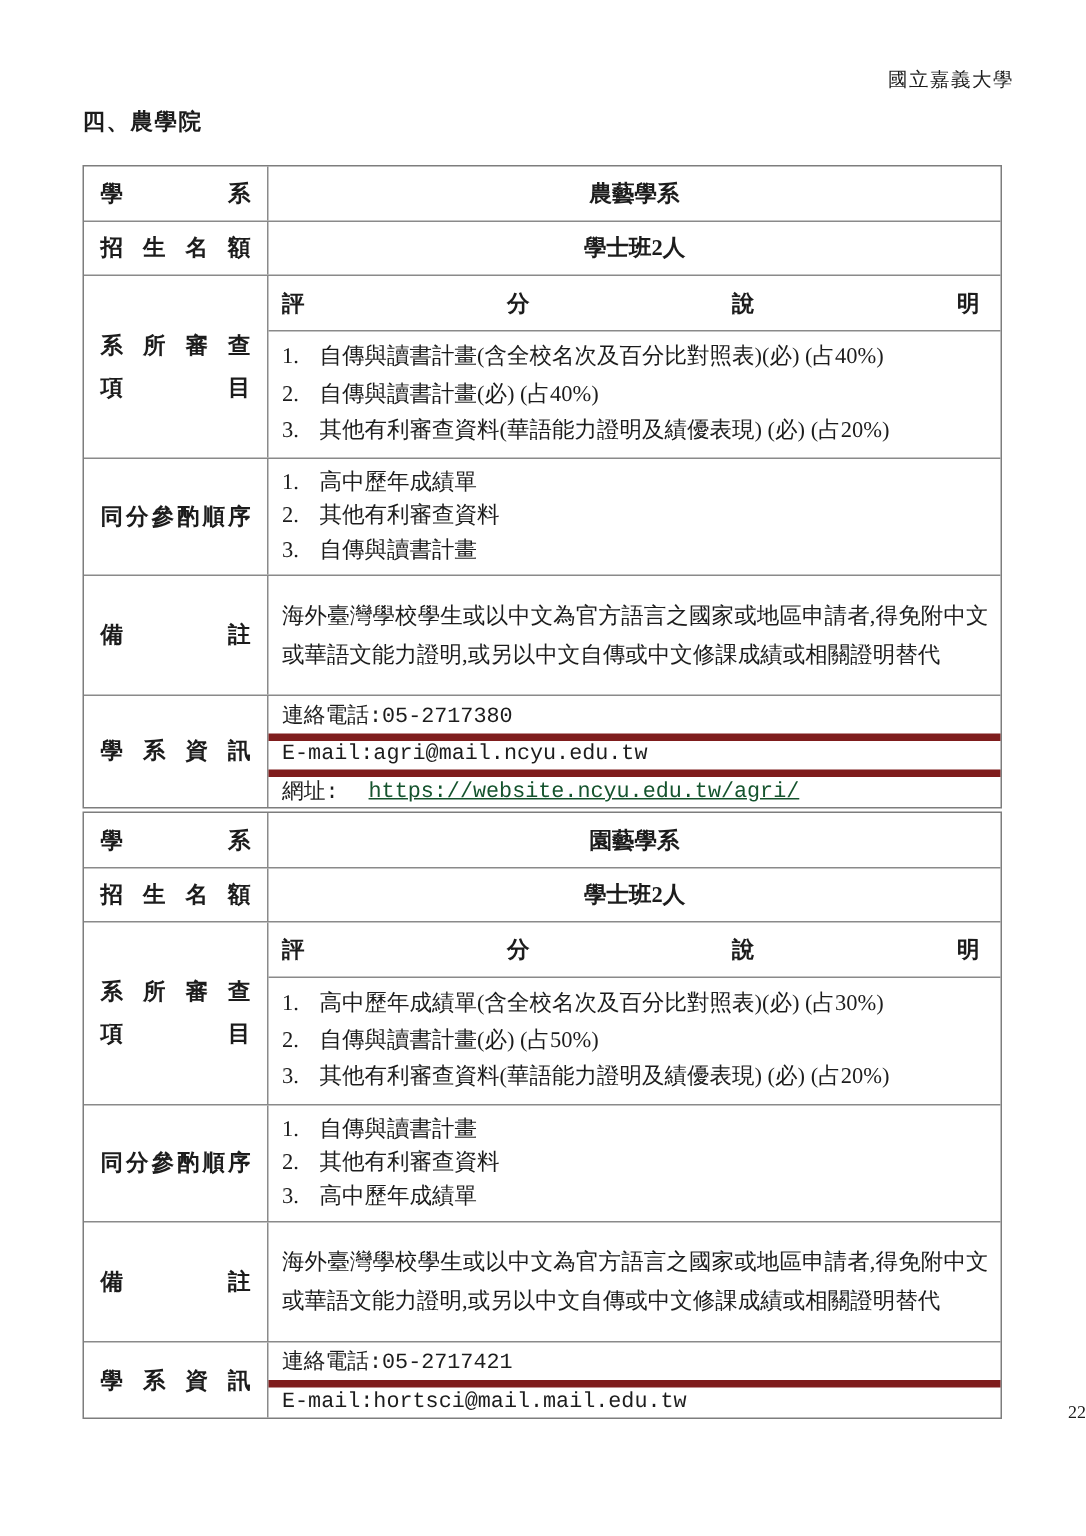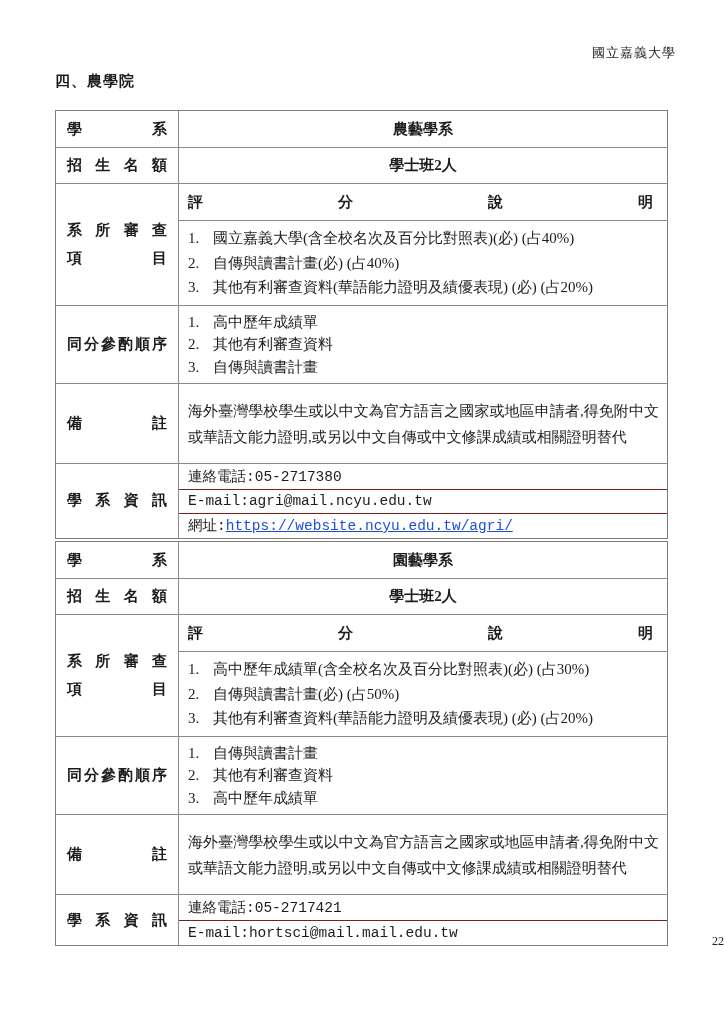--- a/index.html
+++ b/index.html
@@ -62,22 +62,22 @@
     padding:3px 8px 3px 9px;
     line-height:26px;
     text-align:justify;
   }
   .info-row {
     display:flex; align-items:center;
     padding:0 9px; font-size:14.5px;font-family:Liberation Mono, monospace;
   }
   .t1 .info-row { height:24.6px; }
   .t2 .info-row { height:25px; }
-  .info-row + .info-row { border-top:1px solid #7f1d1d; }
-  a.weblink { color:#1d4ed8; text-decoration:underline; }
+  .info-row + .info-row { border-top:5px solid #7f1d1d; }
+  a.weblink { color:#14532d; text-decoration:underline;margin-left:20px; }
   .page-number {
     position:absolute; top:934px; left:0; width:100%;
     text-align:right; font-size:12px;
   }
 </style>
 </head>
 <body>
 
 <div class="page">
 
@@ -128,21 +128,21 @@
       <div class="content-cell">
         <div class="score-header">
           <div class="jline" style="display: flex; justify-content: space-between;">
               <span>評</span>
               <span>分</span>
               <span>說</span>
               <span>明</span>
             </div>
         </div>
         <ol class="items review-list">
-          <li>國立嘉義大學(含全校名次及百分比對照表)(必) (占40%)</li>
+          <li>自傳與讀書計畫(含全校名次及百分比對照表)(必) (占40%)</li>
           <li>自傳與讀書計畫(必) (占40%)</li>
           <li>其他有利審查資料(華語能力證明及績優表現) (必) (占20%)</li>
         </ol>
       </div>
     </div>
 
     <div class="row tiebreak-row">
       <div class="label-cell">
         <div class="jline" style="display: flex; justify-content: space-between;">
             <span>同</span>

